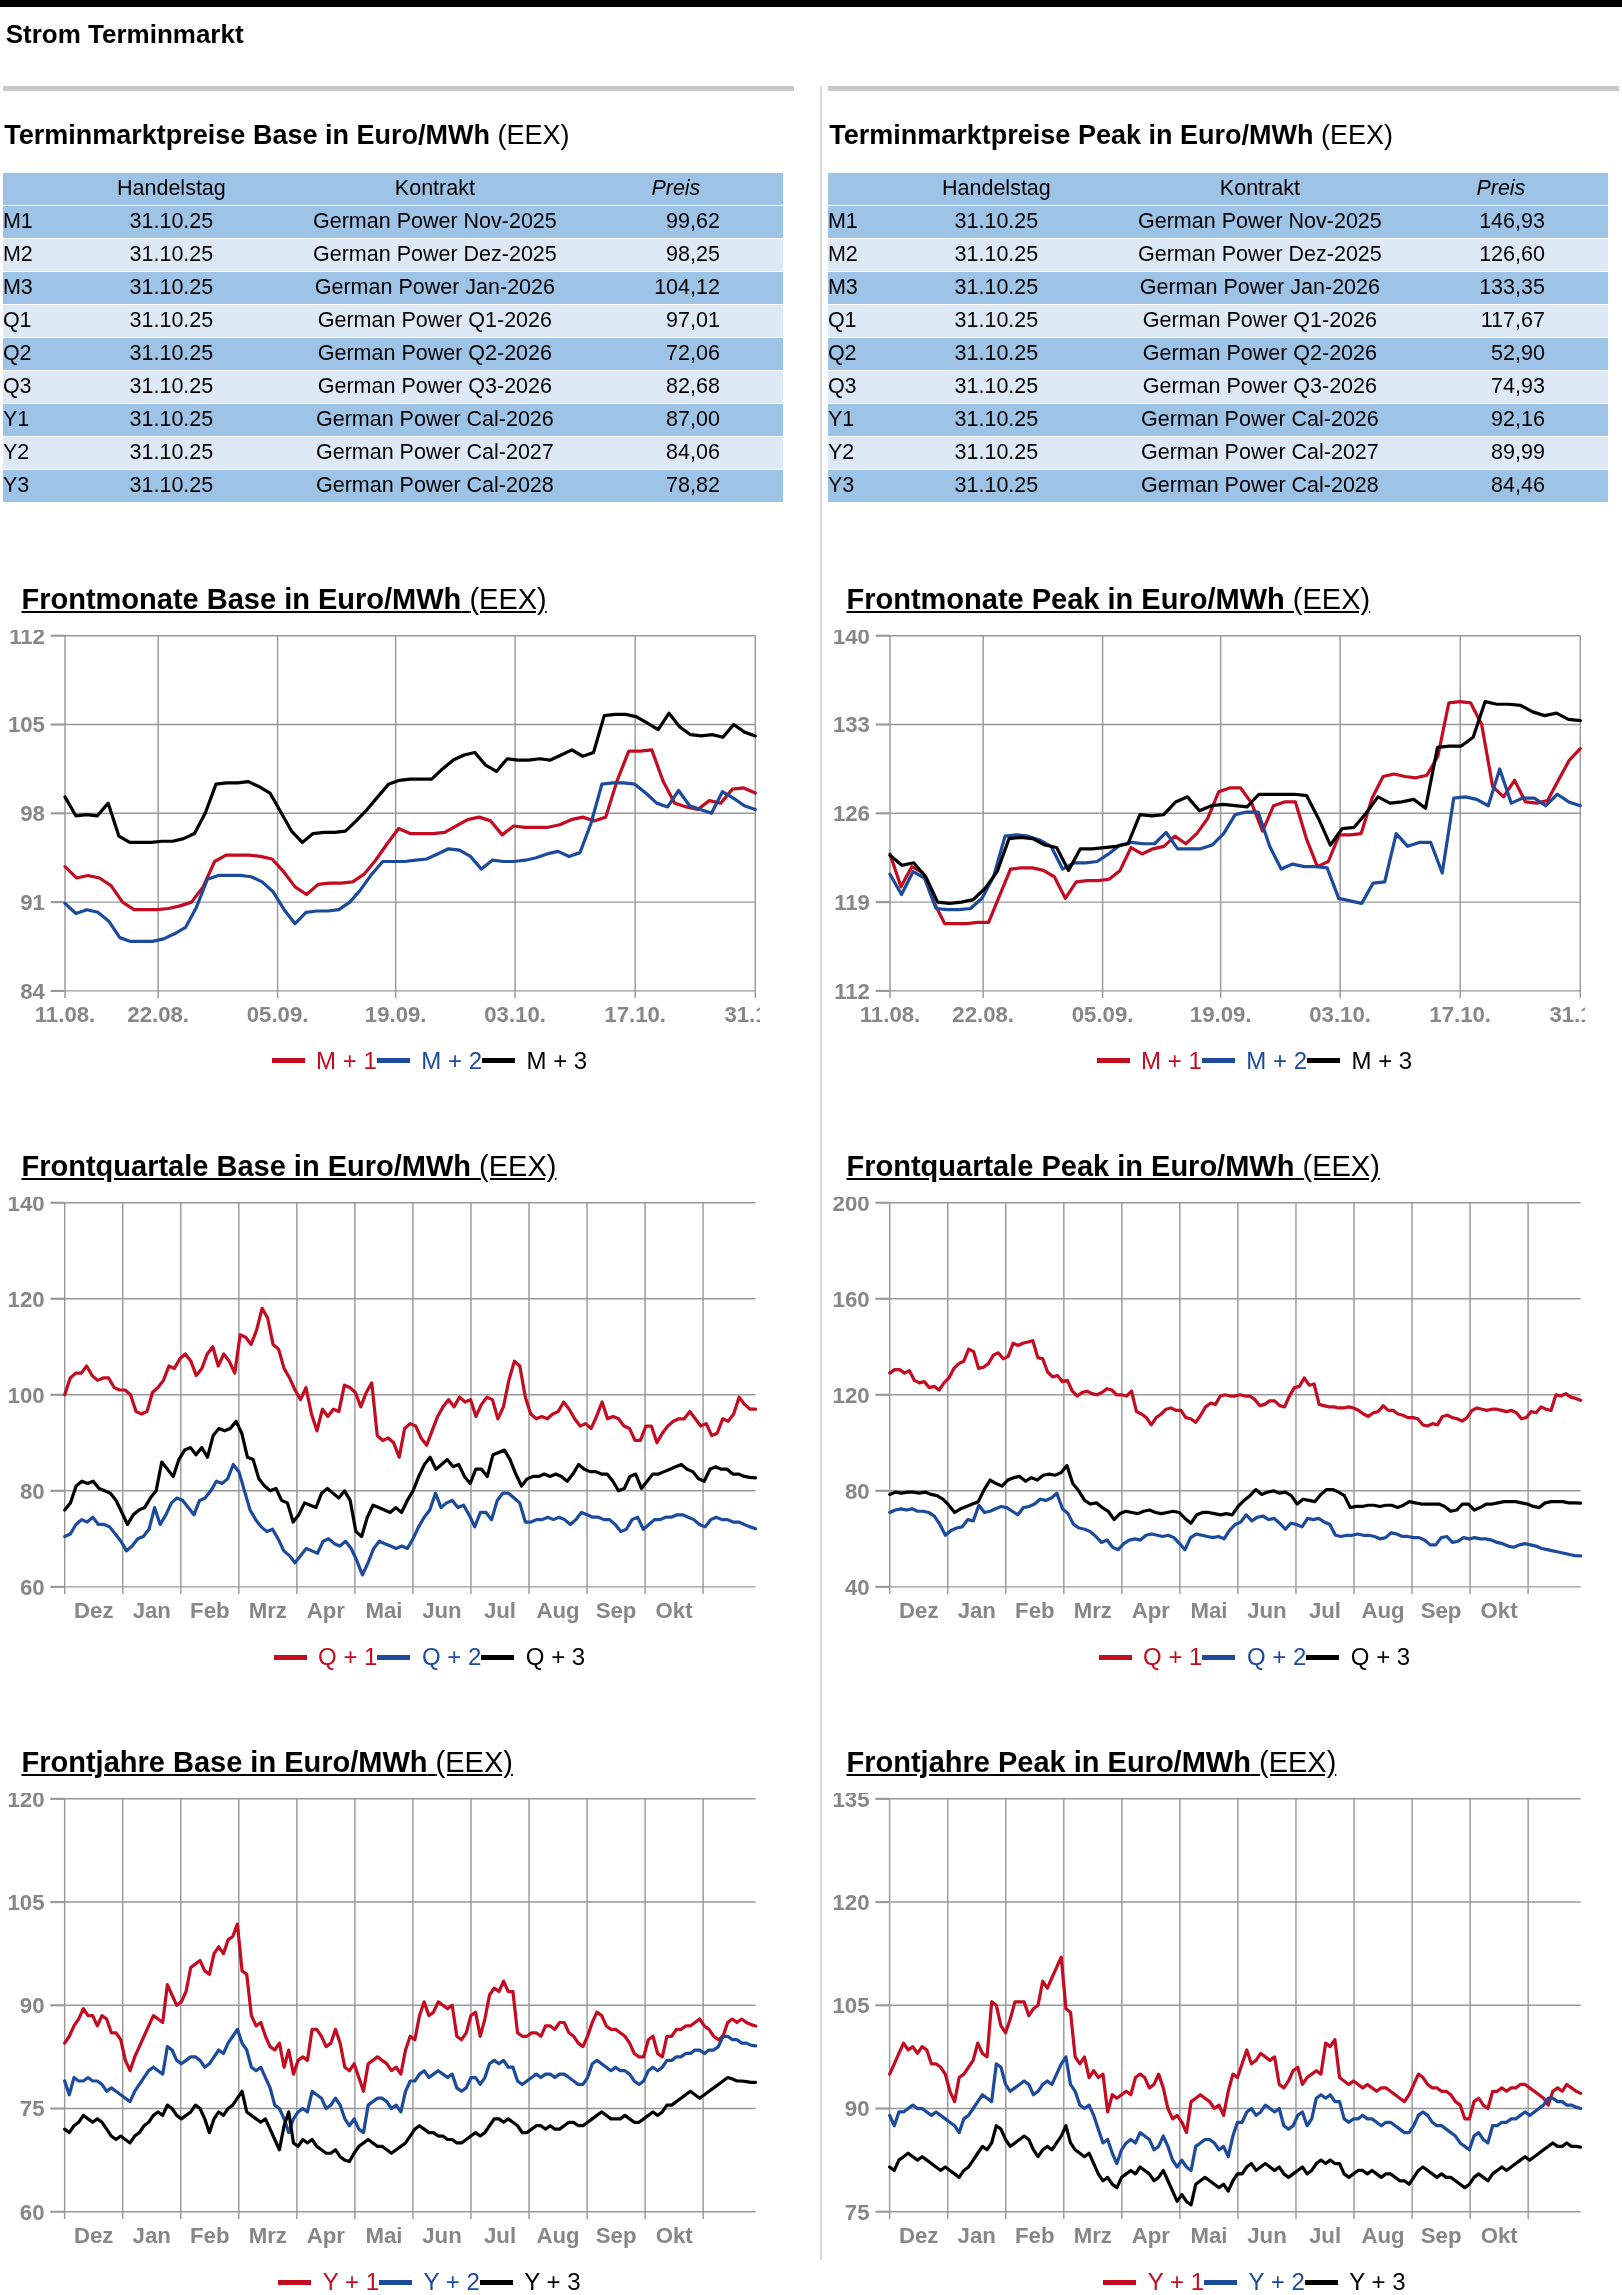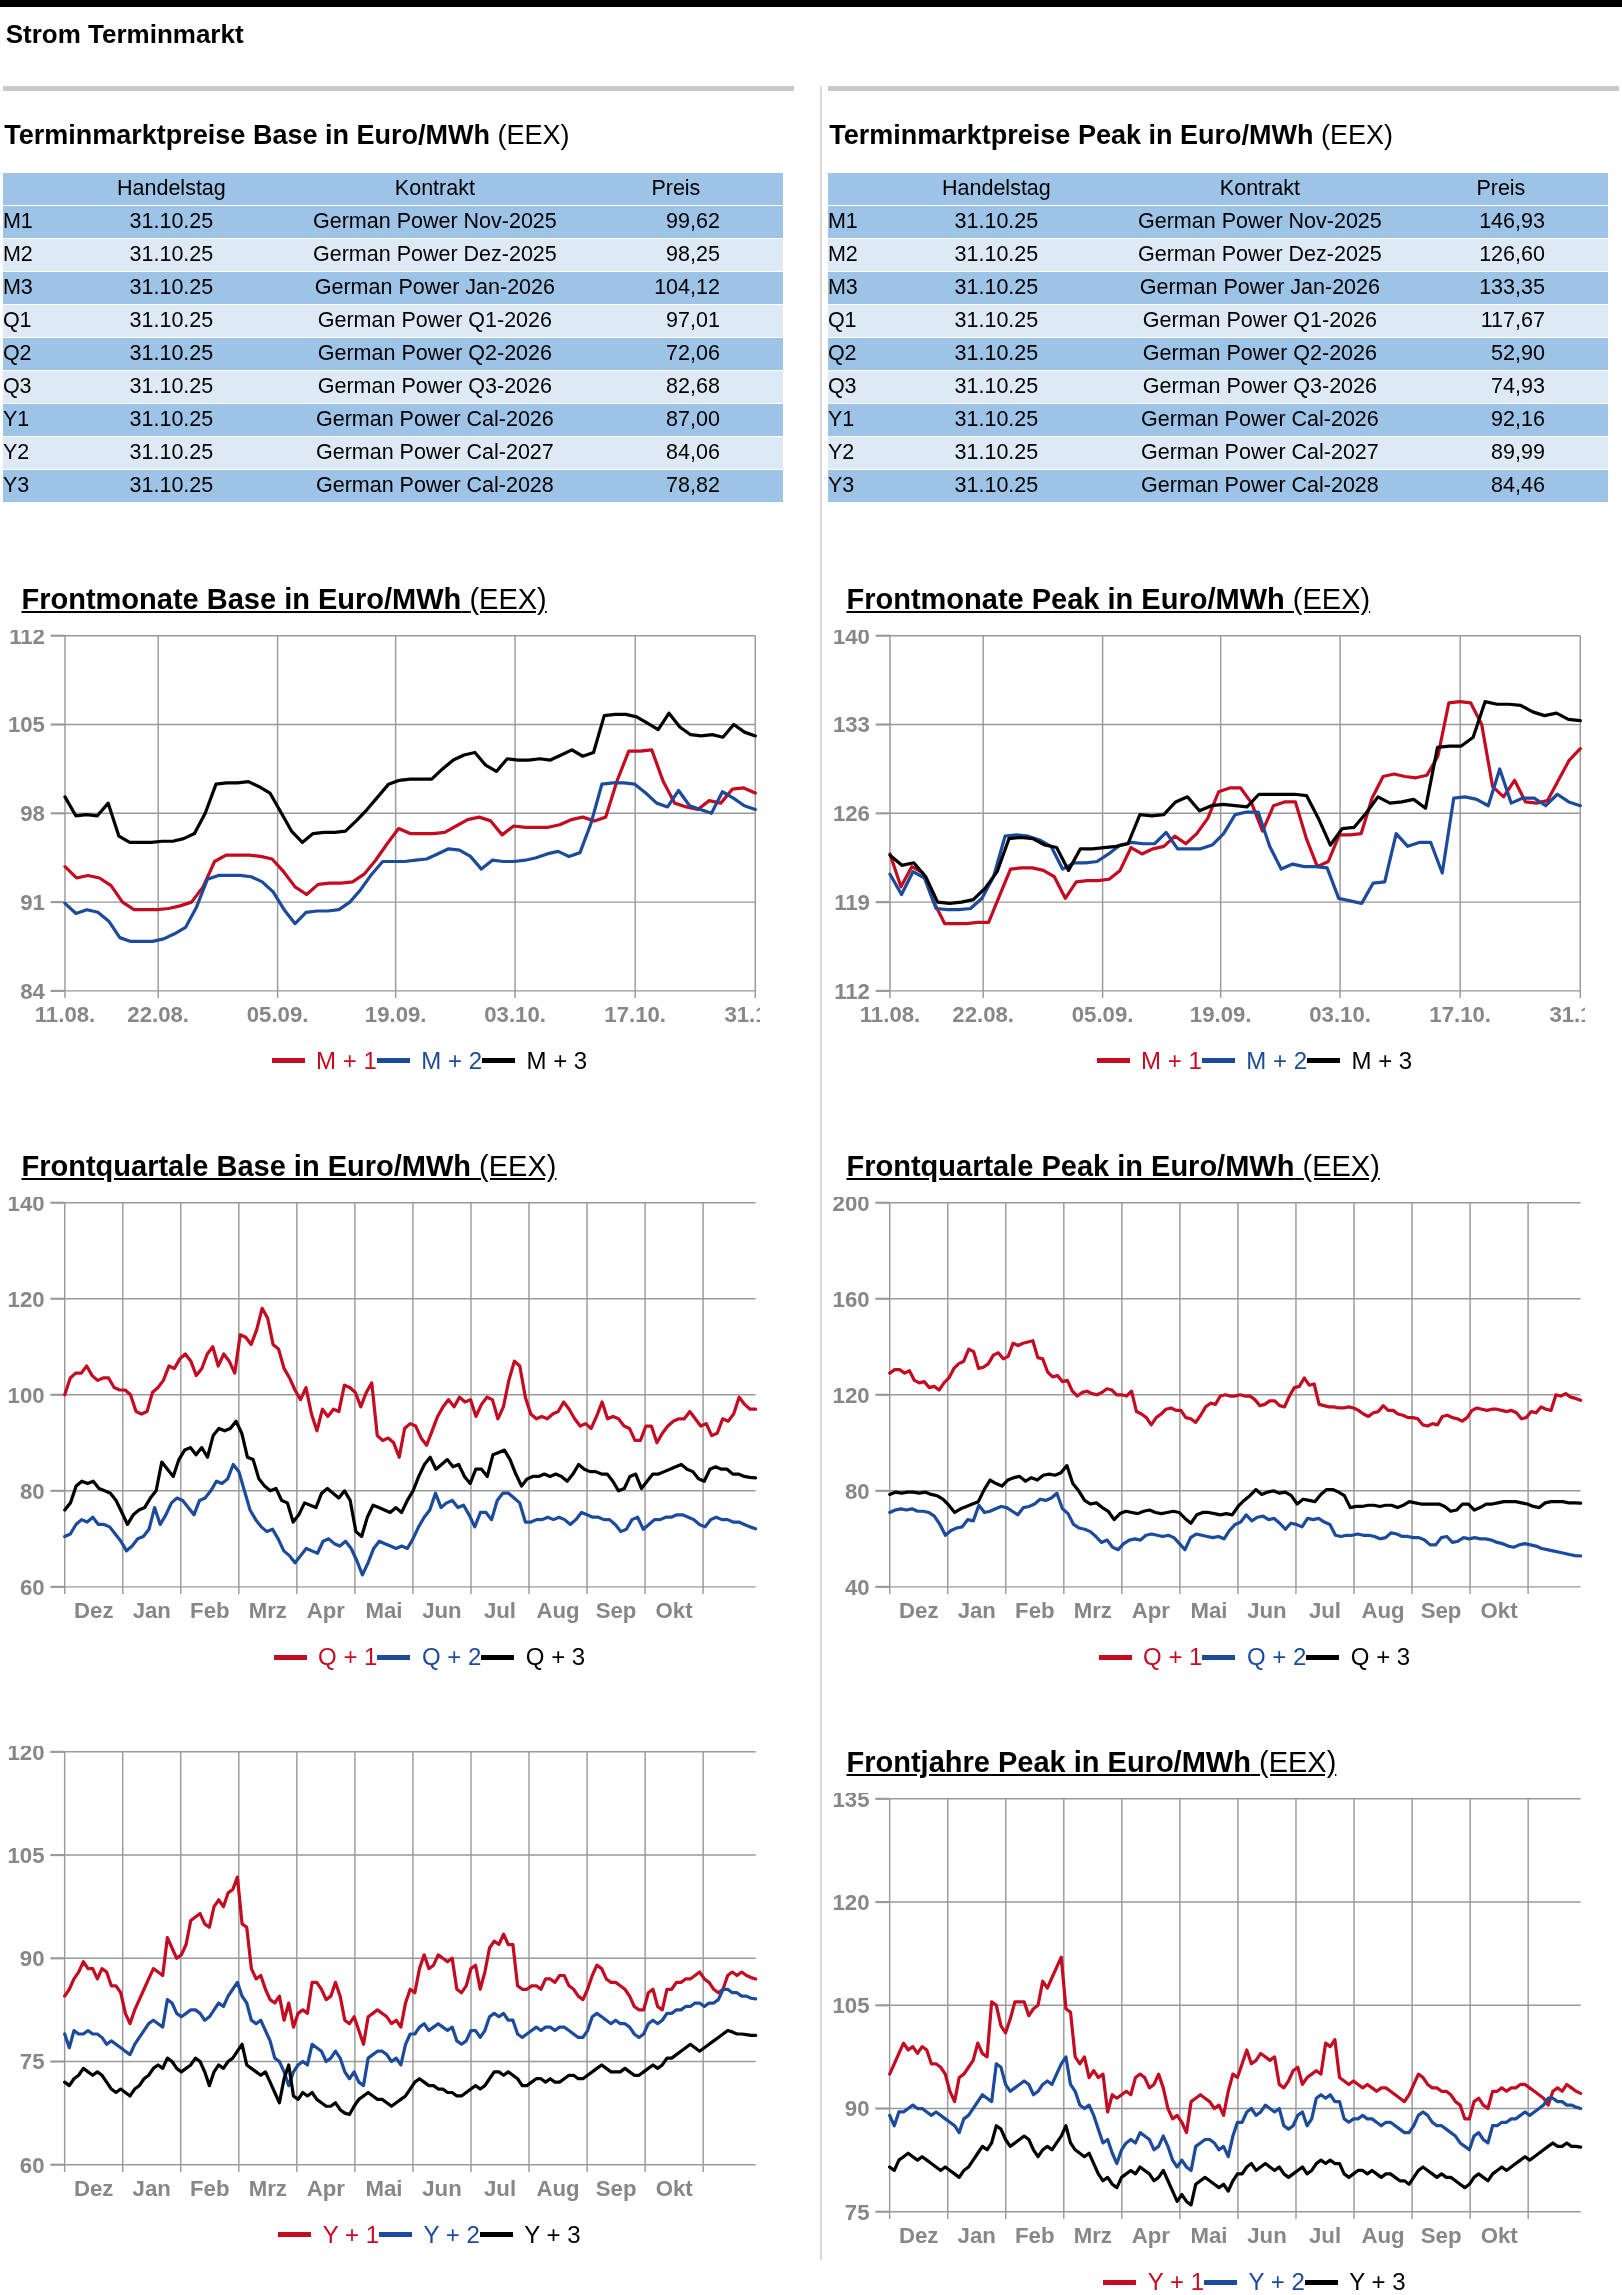--- a/index.html
+++ b/index.html
@@ -16,21 +16,21 @@
   .suffix{font-weight:normal;}
   table.prices{border-collapse:collapse;width:751px;font-size:21.5px;table-layout:fixed;}
   table.prices th,table.prices td{height:32px;padding:0;border-bottom:1.4px solid #fff;font-weight:normal;}
   table.prices thead tr{background:#9dc3e6;}
   table.prices tbody tr:nth-child(odd){background:#9dc3e6;}
   table.prices tbody tr:nth-child(even){background:#dee9f6;}
   table.prices .c-code{width:68px;text-align:left;padding-left:0;}
   table.prices .c-date{width:201px;text-align:center;}
   table.prices .c-contract{width:326px;text-align:center;}
   table.prices .c-price{width:156px;text-align:right;padding-right:63px;}
-  table.prices th.c-price{text-align:center;padding-right:29px;}
+  table.prices th.c-price{text-align:center;padding-right:29px;font-style:italic;}
   .chart-block{margin-top:75px;}
   .chart-block.first{margin-top:80px;}
   .chart-title{font-size:29px;font-weight:bold;margin:0 0 14.3px 18.6px;text-decoration:underline;}
   svg.plot{display:block;}
   .legend{display:flex;justify-content:center;align-items:center;
     margin-left:62px;margin-top:15.8px;font-size:24px;}
   .legend-item{display:flex;align-items:center;}
   .legend-dash{display:inline-block;width:33px;height:5px;margin-right:11.5px;}
 </style>
 </head>
@@ -228,20 +228,24 @@
             <span style="color: rgb(28, 75, 156);">Q + 2</span>
           </span>
           <span class="legend-item">
             <span class="legend-dash" style="background: rgb(0, 0, 0);"></span>
             <span style="color: rgb(0, 0, 0);">Q + 3</span>
           </span>
         </div>
     </div>
 
     <div class="chart-block">
+      <div class="chart-title">
+        <span>Frontjahre Base in Euro/MWh</span>
+        <span class="suffix">(EEX)</span>
+      </div>
       <svg class="plot" width="757" height="459" viewBox="0 0 1056 640">
           <line x1="86" y1="8" x2="86" y2="594" stroke="#999999" stroke-width="2"></line>
           <line x1="166.976" y1="8" x2="166.976" y2="594" stroke="#999999" stroke-width="2"></line>
           <line x1="247.952" y1="8" x2="247.952" y2="594" stroke="#999999" stroke-width="2"></line>
           <line x1="328.928" y1="8" x2="328.928" y2="594" stroke="#999999" stroke-width="2"></line>
           <line x1="409.904" y1="8" x2="409.904" y2="594" stroke="#999999" stroke-width="2"></line>
           <line x1="490.88" y1="8" x2="490.88" y2="594" stroke="#999999" stroke-width="2"></line>
           <line x1="571.856" y1="8" x2="571.856" y2="594" stroke="#999999" stroke-width="2"></line>
           <line x1="652.832" y1="8" x2="652.832" y2="594" stroke="#999999" stroke-width="2"></line>
           <line x1="733.808" y1="8" x2="733.808" y2="594" stroke="#999999" stroke-width="2"></line>

